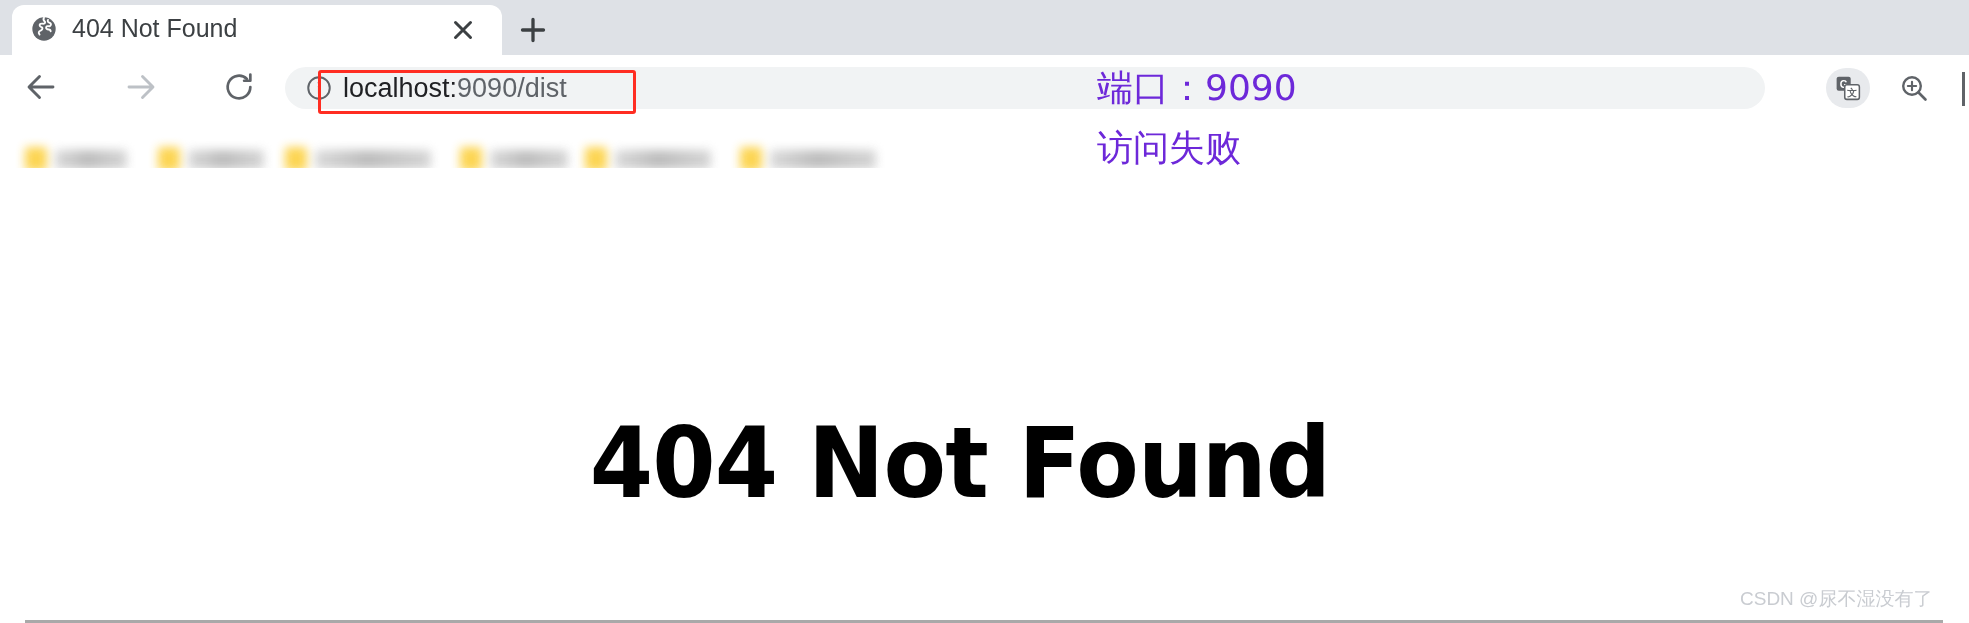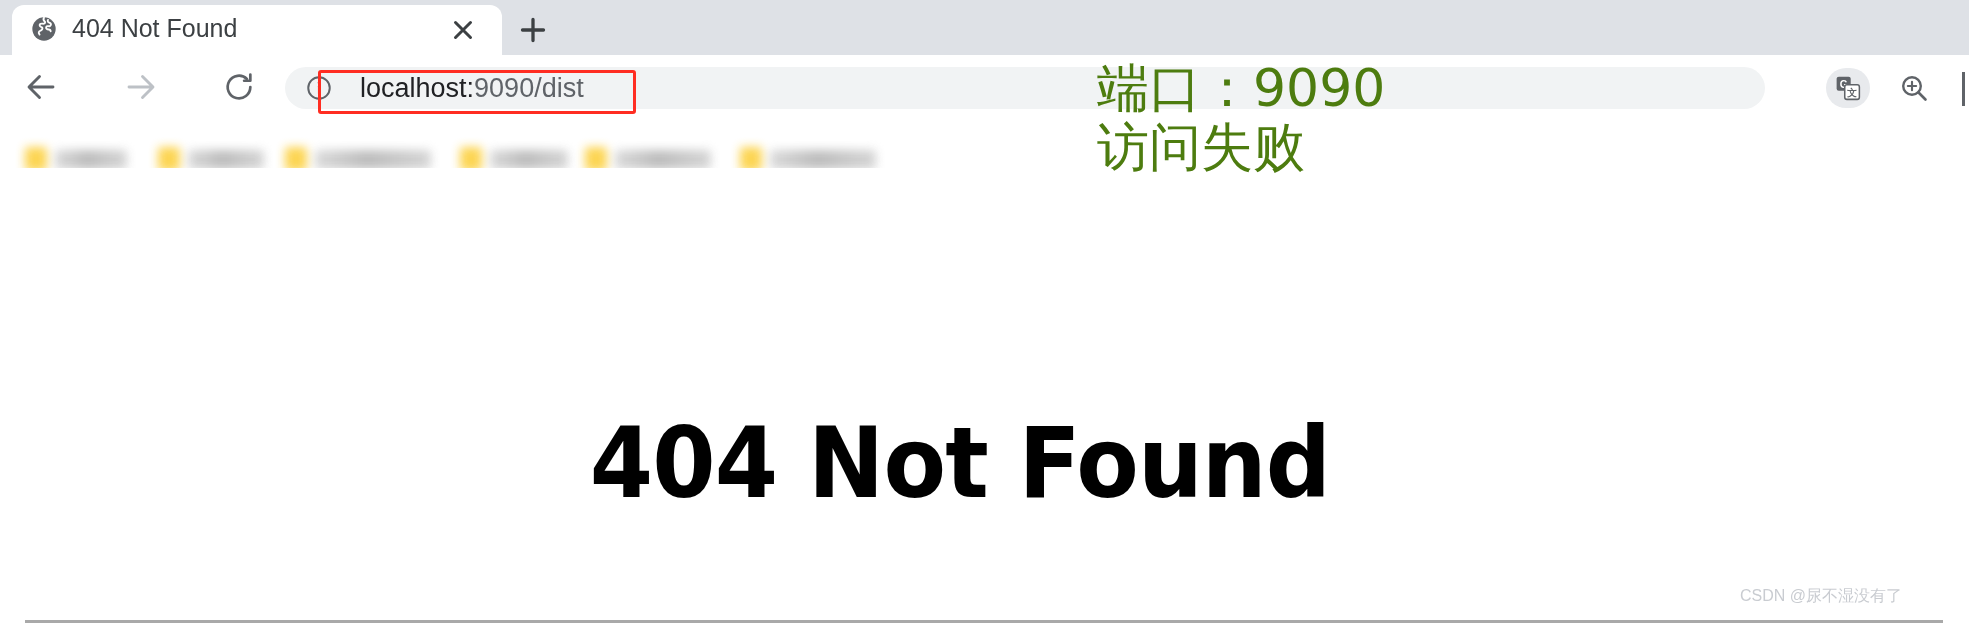--- a/index.html
+++ b/index.html
@@ -76,21 +76,21 @@
     background: #f1f3f4;
     border-radius: 21px;
   }
   .site-info-icon {
     position: absolute;
     left: 305px; top: 74px;
     width: 28px; height: 28px;
   }
   .url-text {
     position: absolute;
-    left: 360px; top: 68px;
+    left: 343px; top: 68px;
     height: 48px; line-height: 40px;
     font-size: 27px;
     color: #202124;
     white-space: nowrap;
   }
   .url-scheme-dim { color: #5f6368; }
   .url-redbox {
     position: absolute;
     left: 318px; top: 70px;
     width: 318px; height: 44px;
@@ -171,33 +171,33 @@
   .divider {
     position: absolute;
     left: 25px; top: 452px;
     width: 1918px; height: 3px;
     background: #a9a9a9;
   }
 
   
   .annot {
     position: absolute;
-    color: #4d7c0f;
+    color: #6d28d9;
     font-family: "DejaVu Sans", sans-serif;
-    font-size: 52px;
+    font-size: 36px;
     line-height: 60px;
     white-space: nowrap;
   }
   .annot-port { left: 1097px; top: 58px; }
   .annot-fail { left: 1097px; top: 118px; font-family: Liberation Serif, serif; }
 
   .watermark {
     position: absolute;
     left: 1740px; top: 586px;
-    font-size: 16px;
+    font-size: 19px;
     color: #c9ccd1;
     white-space: nowrap;
   }
 </style>
 </head>
 <body>
 
 <div class="tabstrip">
 
   <div class="tab-active"></div>

